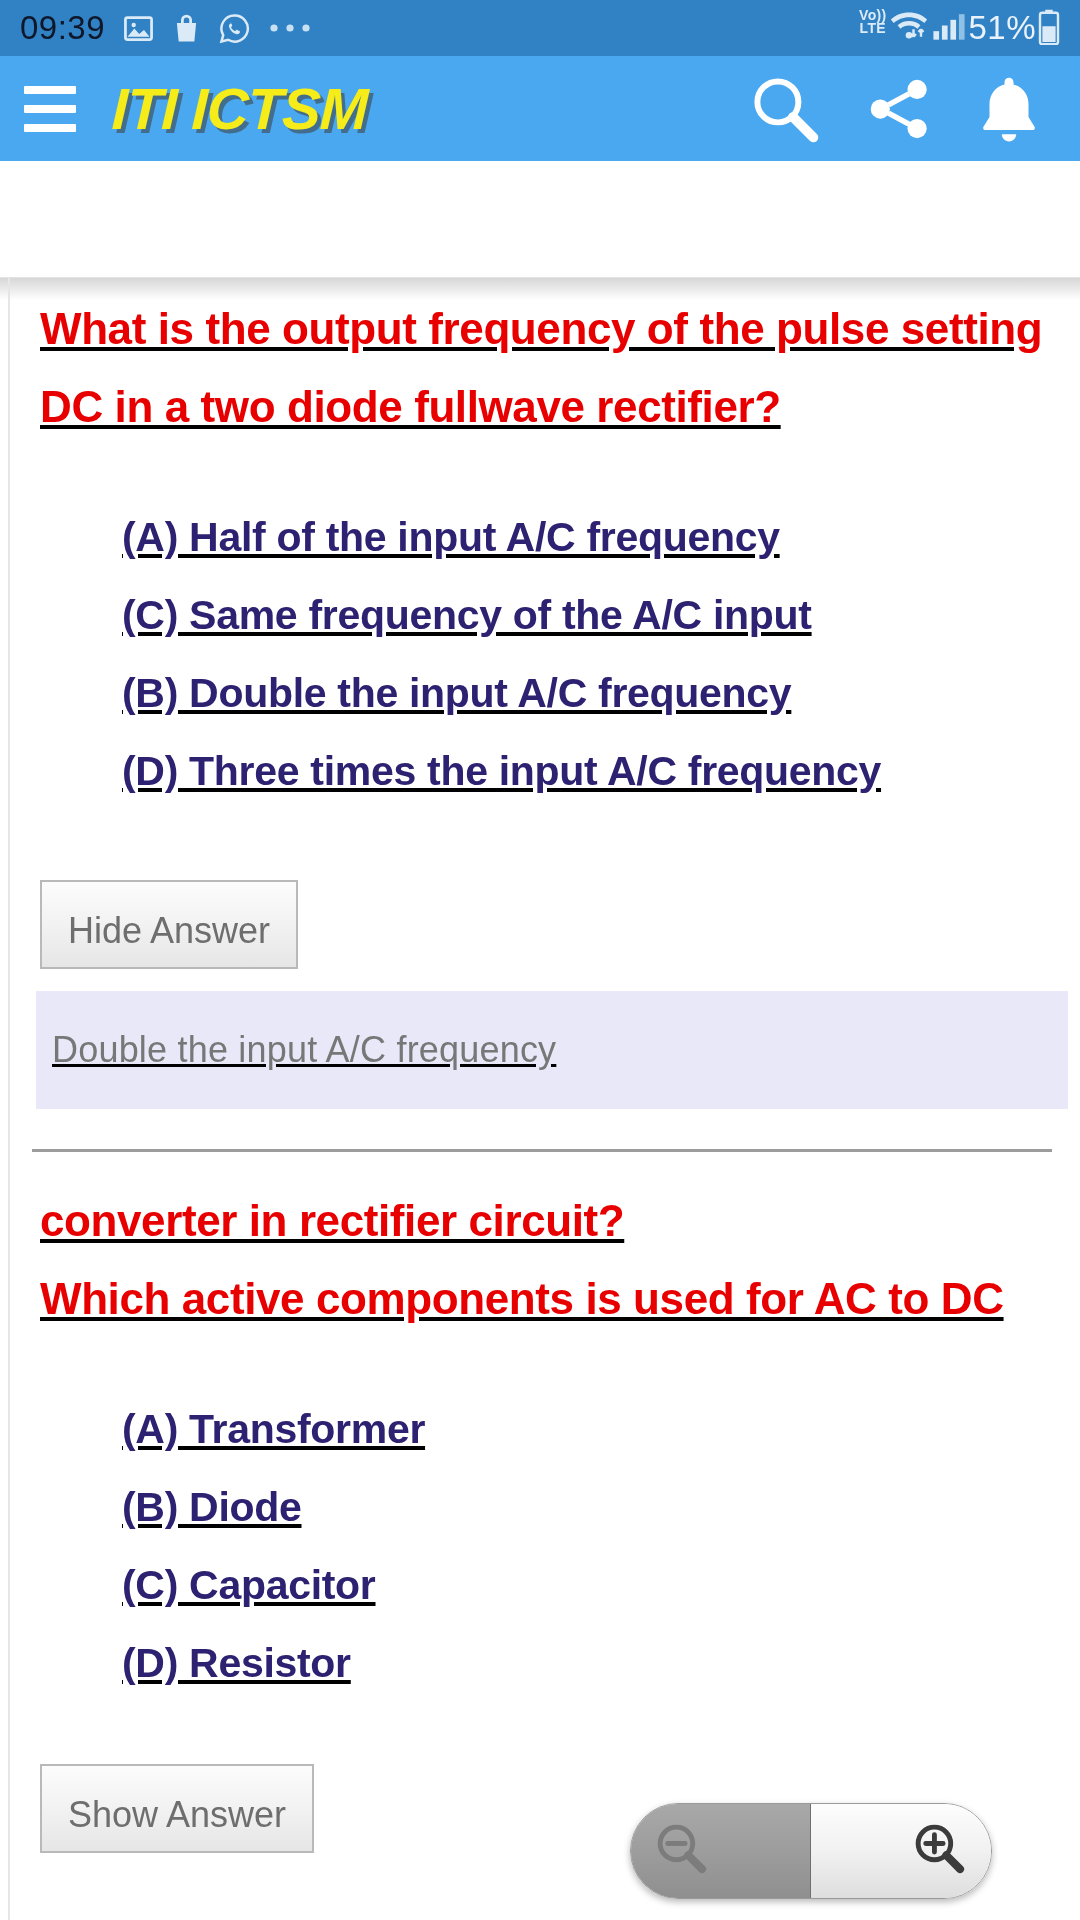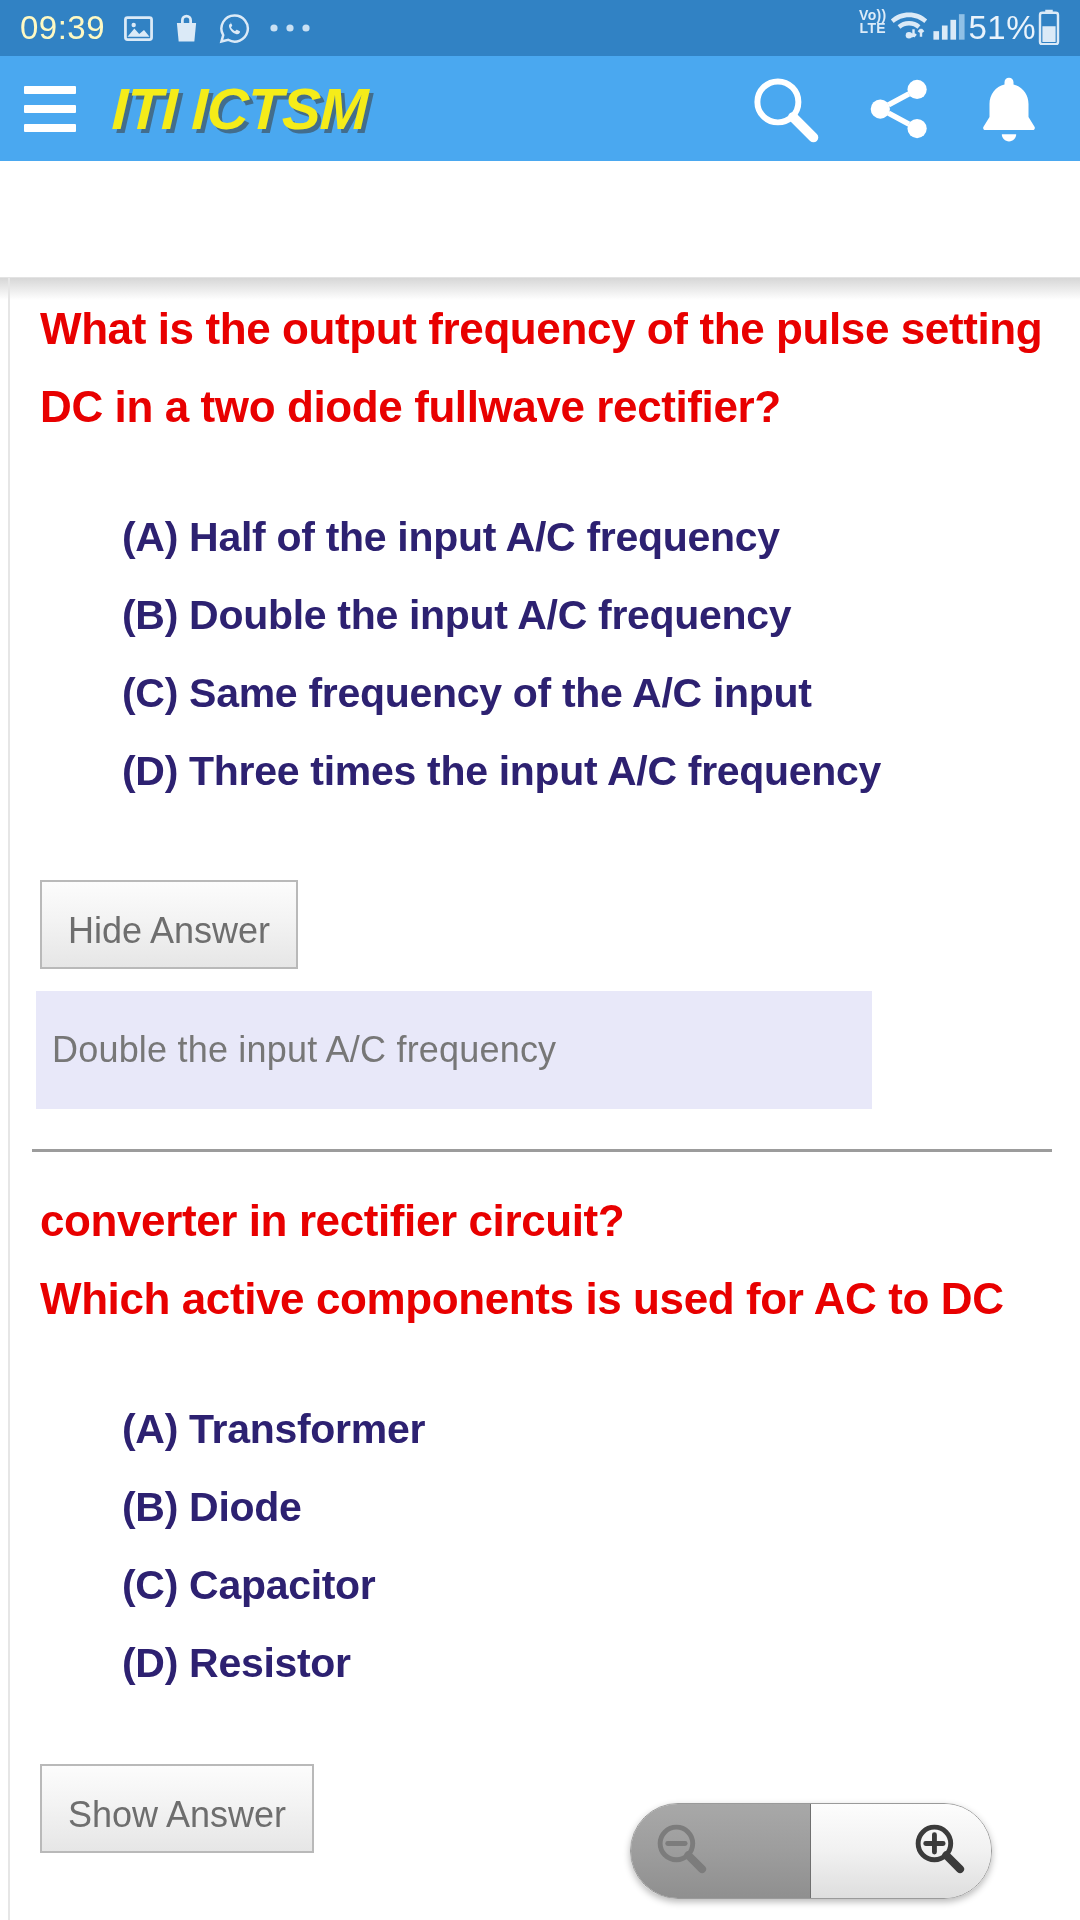--- a/index.html
+++ b/index.html
@@ -12,21 +12,21 @@
   #screen { position:relative; width:1080px; height:1920px; background:#fff; }
 
   
   .status-bar{
     position:absolute; top:0; left:0; width:1080px; height:56px;
     background:#3182c4; display:flex; align-items:center;
     padding:0 20px;
   }
   .sb-left{ display:flex; align-items:center; gap:17px; }
   .sb-clock{
-    color:#fef9c3; font-size:33px; font-weight:400; letter-spacing:0.5px;
+    color:#0f172a; font-size:33px; font-weight:400; letter-spacing:0.5px;
     font-family:"Liberation Sans", sans-serif;
   }
   .sb-right{ margin-left:auto; display:flex; align-items:flex-start; gap:2px; }
   .sb-battery-text{ color:#eaf3fb; font-size:33px; letter-spacing:0.5px; }
   .volte{
     color:#dcebf8; font-size:14px; line-height:13px; text-align:center;
     font-weight:700; letter-spacing:0.3px;
   }
   .icon-img{ display:inline-block; }
 
@@ -44,21 +44,21 @@
     text-shadow: 4px 4px 0 rgba(60,60,60,0.55);
     font-family:"Liberation Sans", sans-serif;
     transform: skewX(-2deg);
   }
   .app-actions{ margin-left:auto; display:flex; align-items:center; gap:42px; padding-right:14px; }
   .app-actions .act{ cursor:pointer; display:flex; align-items:center; justify-content:center; }
 
   
   .webview{
     position:absolute; top:161px; left:0; width:1080px; height:1759px;
-    background:#ffffff; overflow:hidden;
+    background:#ffffff; overflow:hidden;text-decoration:underline;
   }
   .blank-top{ height:117px; background:#fff; border-bottom:1px solid #e3e3e3; }
   .content-shadow{
     height:22px;
     background:linear-gradient(to bottom, rgba(120,120,120,0.30), rgba(255,255,255,0));
   }
   .page-left-rule{
     position:absolute; left:8px; top:117px; width:2px; height:1642px;
     background:#e6e6e6;
   }
@@ -85,21 +85,21 @@
     padding:31px 26px 18px 26px;
     font-size:36px; color:#6e6e6e;
     background:linear-gradient(to bottom, #fcfcfc 0%, #f3f3f3 45%, #e6e6e6 100%);
     border:2px solid #b9b9b9;
     font-family:"Liberation Sans", sans-serif;
     cursor:pointer; line-height:1;
   }
 
   .answer-box{
     margin-top:22px; margin-left:-4px;
-    width:836px; height:118px;
+    width:1032px; height:118px;
     background:#e8e8f9;
     display:flex; align-items:center;
     padding-left:16px;
   }
   .answer-text{
     color:#777777; font-size:36px; letter-spacing:0.2px;
     font-family:"Liberation Sans", sans-serif;
   }
 
   .divider{
@@ -250,22 +250,22 @@
     <div class="page-left-rule"></div>
 
     <div class="content">
 
       <div class="q-block">
         <div class="q-text">What is the output frequency of the pulse setting</div>
         <div class="q-text">DC in a two diode fullwave rectifier?</div>
 
         <div class="options">
           <div class="option">(A) Half of the input A/C frequency</div>
+          <div class="option">(C) Same frequency of the A/C input</div>
           <div class="option">(B) Double the input A/C frequency</div>
-          <div class="option">(C) Same frequency of the A/C input</div>
           <div class="option">(D) Three times the input A/C frequency</div>
         </div>
 
         <button class="answer-btn">Hide Answer</button>
 
         <div class="answer-box">
           <span class="answer-text">Double the input A/C frequency</span>
         </div>
 
         <div class="divider"></div>

